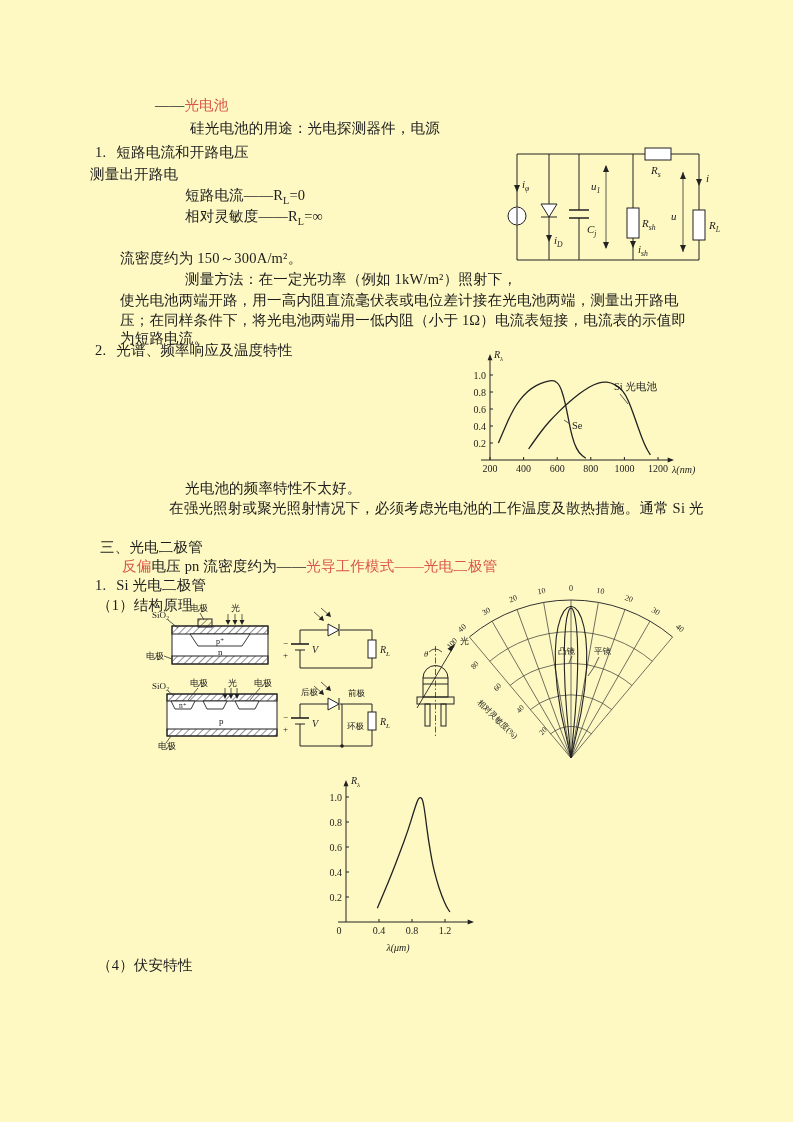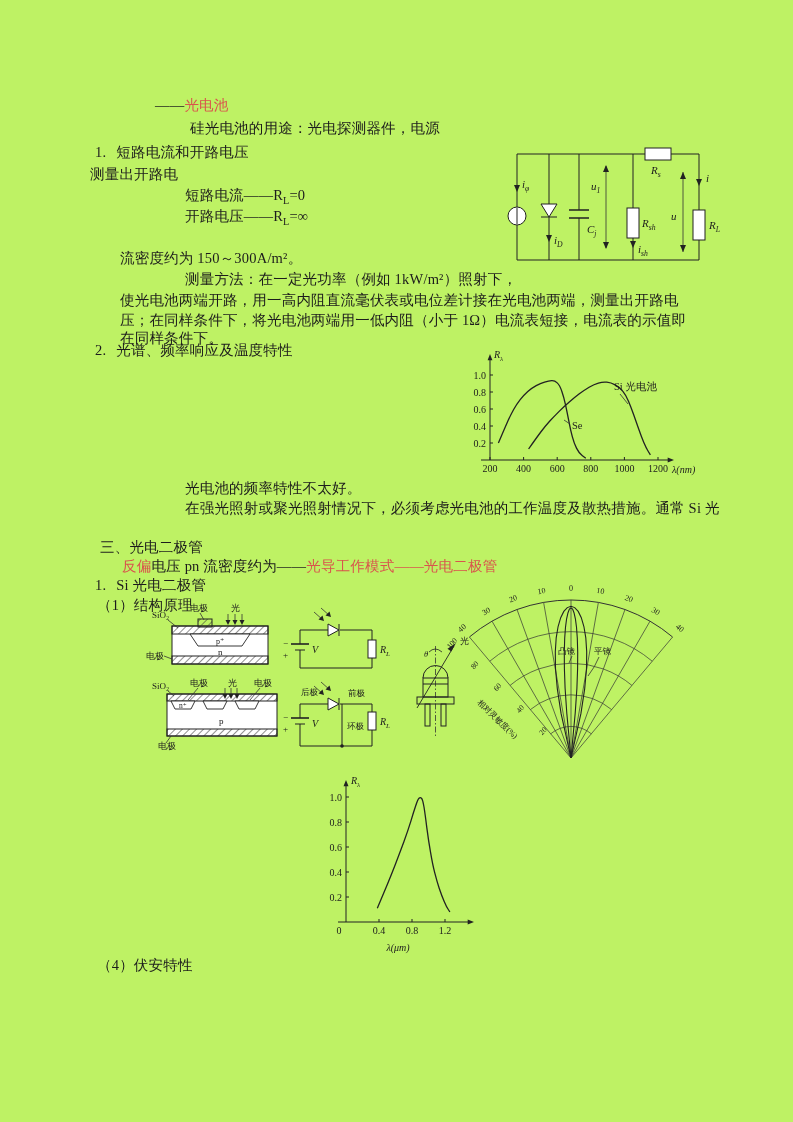--- a/index.html
+++ b/index.html
@@ -1,16 +1,16 @@
 <!DOCTYPE html>
 <html><head>
 <meta charset="utf-8">
 <style>
   html,body{margin:0;padding:0;background:#e8e8e8;}
-  .page{position:relative;width:793px;height:1122px;background:#bef264;
+  .page{position:relative;width:793px;height:1122px;background:#fef9c3;
         font-family:"Liberation Serif","DejaVu Serif",serif;color:#1c1c1c;overflow:hidden;}
   .tl{position:absolute;font-size:14.5px;letter-spacing:0.2px;white-space:nowrap;line-height:1.2;}
   .tl sub{font-size:70%;}
   .red{color:#d9544c;}
   .num{margin-right:10px;}
   svg{position:absolute;overflow:visible;}
   svg text{font-family:"Liberation Serif","DejaVu Serif",serif;fill:#1c1c1c;}
   .it{font-style:italic;}
   .wire{stroke:#222;stroke-width:1;fill:none;}
   .thin{stroke:#333;stroke-width:0.8;fill:none;}
@@ -20,29 +20,29 @@
 </head>
 <body>
 
 <div class="page">
 
   <div class="tl" style="left:155px;top:97px"><span>——</span><span class="red">光电池</span></div>
   <div class="tl" style="left:190px;top:120px">硅光电池的用途：光电探测器件，电源</div>
   <div class="tl" style="left:95px;top:144px"><span class="num">1.</span><span>短路电流和开路电压</span></div>
   <div class="tl" style="left:90px;top:166px">测量出开路电</div>
   <div class="tl" style="left:185px;top:187px"><span>短路电流——R</span><sub>L</sub><span>=0</span></div>
-  <div class="tl" style="left:185px;top:208px"><span>开路电压——R</span><sub>L</sub><span>=∞</span></div>
+  <div class="tl" style="left:185px;top:208px"><span>相对灵敏度——R</span><sub>L</sub><span>=∞</span></div>
   <div class="tl" style="left:120px;top:250px">流密度约为 150～300A/m²。</div>
   <div class="tl" style="left:185px;top:271px">测量方法：在一定光功率（例如 1kW/m²）照射下，</div>
   <div class="tl" style="left:120px;top:292px">使光电池两端开路，用一高内阻直流毫伏表或电位差计接在光电池两端，测量出开路电</div>
   <div class="tl" style="left:120px;top:312px">压；在同样条件下，将光电池两端用一低内阻（小于 1Ω）电流表短接，电流表的示值即</div>
-  <div class="tl" style="left:120px;top:330px">在同样条件下。</div>
+  <div class="tl" style="left:120px;top:330px">为短路电流。</div>
   <div class="tl" style="left:95px;top:342px"><span class="num">2.</span><span>光谱、频率响应及温度特性</span></div>
   <div class="tl" style="left:185px;top:480px">光电池的频率特性不太好。</div>
-  <div class="tl" style="left:185px;top:500px">在强光照射或聚光照射情况下，必须考虑光电池的工作温度及散热措施。通常 Si 光</div>
+  <div class="tl" style="left:169px;top:500px">在强光照射或聚光照射情况下，必须考虑光电池的工作温度及散热措施。通常 Si 光</div>
   <div class="tl" style="left:100px;top:539px">三、光电二极管</div>
   <div class="tl" style="left:122px;top:558px"><span class="red">反偏</span><span>电压 pn 流密度约为——</span><span class="red">光导工作模式——光电二极管</span></div>
   <div class="tl" style="left:95px;top:577px"><span class="num">1.</span><span>Si 光电二极管</span></div>
   <div class="tl" style="left:97px;top:597px">（1）结构原理</div>
   <div class="tl" style="left:97px;top:957px">（4）伏安特性</div>
 
   <svg style="left:503px;top:140px" width="230" height="132" viewBox="0 0 230 132">
     <path class="wire" d="M14,14 H142 M168,14 H196 M14,120 H196 M14,14 V67 M14,85 V120 M46,14 V64 M46,77 V120 M76,14 V70 M76,78 V120 M130,14 V68 M130,98 V120 M196,14 V70 M196,100 V120"></path>
     <circle class="comp" cx="14" cy="76" r="9"></circle>
     <line class="wire" x1="14" y1="68" x2="14" y2="84"></line>

